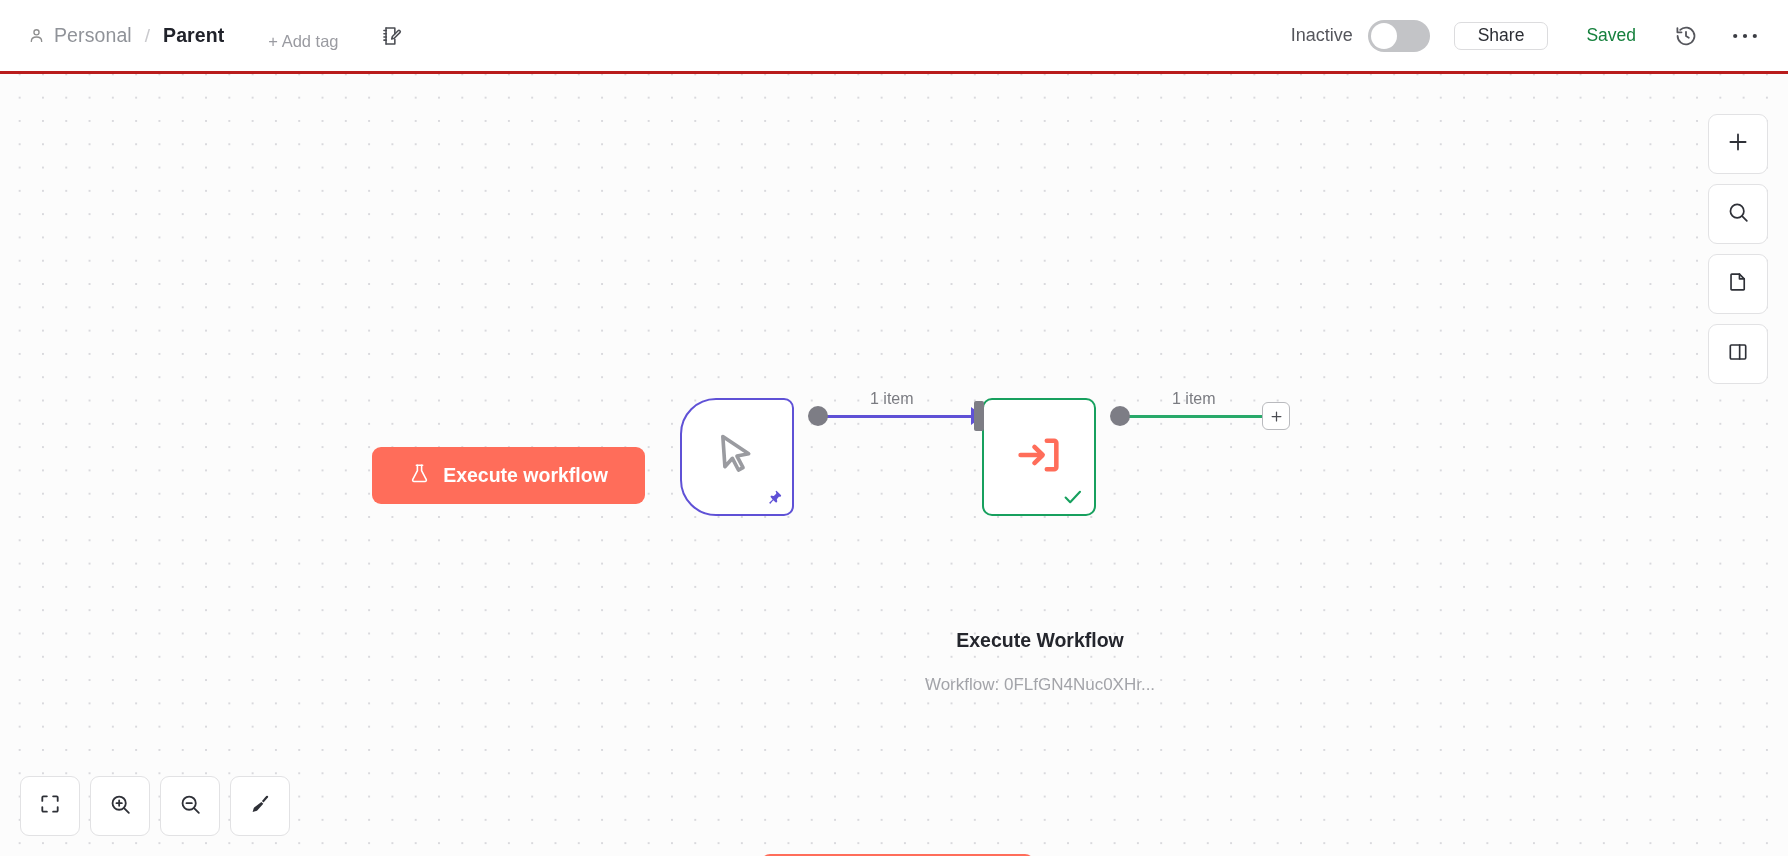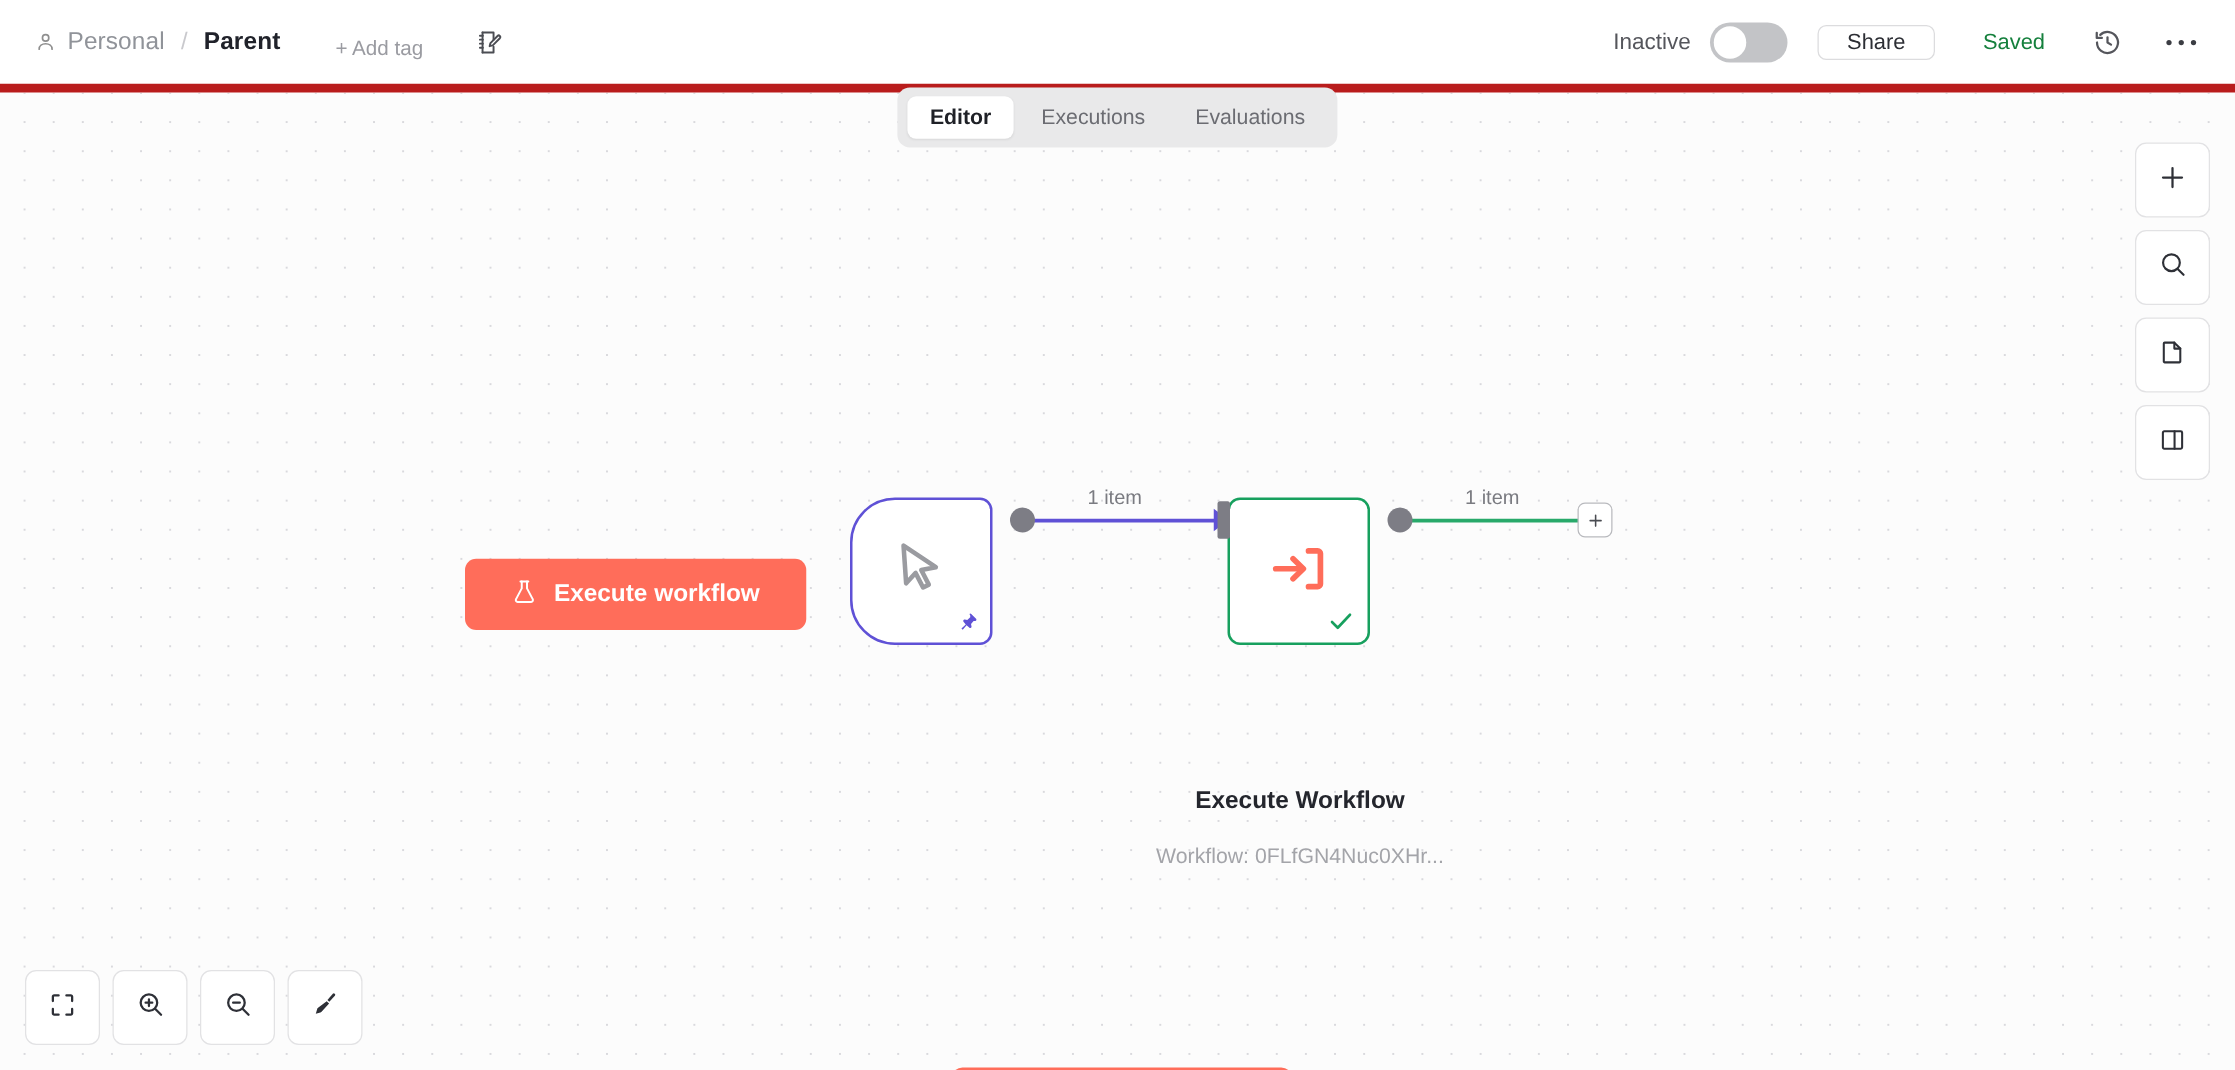--- a/index.html
+++ b/index.html
@@ -10,21 +10,21 @@
     background: #ffffff;
   }
 
   
   .app { position: relative; width: 1788px; height: 856px; background: #fff; }
 
   
   .header {
     position: absolute; top: 0; left: 0; right: 0; height: 74px;
     background: #ffffff;
-    border-bottom: 7px solid #b91c1c;
+    border-bottom: 3px solid #b91c1c;
     display: flex; align-items: center;
     padding: 0 30px 0 28px;
     z-index: 20;
   }
   .breadcrumb { display: flex; align-items: center; gap: 0; }
   .bc-person-icon { display: inline-flex; margin-right: 9px; color: #8f8f8f; }
   .bc-project {
     font-size: 19.5px; color: #909399; letter-spacing: .1px;
   }
   .bc-sep { font-size: 19px; color: #c9c9cd; margin: 0 13px; }
@@ -260,25 +260,20 @@
       <span class="dots-btn">
         <svg width="26" height="8" viewBox="0 0 26 8" fill="currentColor">
           <circle cx="3.2" cy="4" r="2.1"></circle>
             <circle cx="13" cy="4" r="2.1"></circle>
             <circle cx="22.8" cy="4" r="2.1"></circle>
         </svg>
       </span>
     </div>
   </div>
 
-  <div class="tabbar">
-    <div class="tab active">Editor</div>
-    <div class="tab">Executions</div>
-    <div class="tab">Evaluations</div>
-  </div>
 
   <div class="canvas">
 
     <div class="exec-inline">
       <span>
         <svg width="21" height="21" viewBox="0 0 24 24" fill="none" stroke="#ffffff" stroke-width="1.8" stroke-linecap="round" stroke-linejoin="round">
           <path d="M9.6 2.6v6.2L4.4 18.6a1.7 1.7 0 0 0 1.5 2.6h12.2a1.7 1.7 0 0 0 1.5-2.6L14.4 8.8V2.6"></path>
           <path d="M8.4 2.6h7.2"></path>
         </svg>
       </span>

